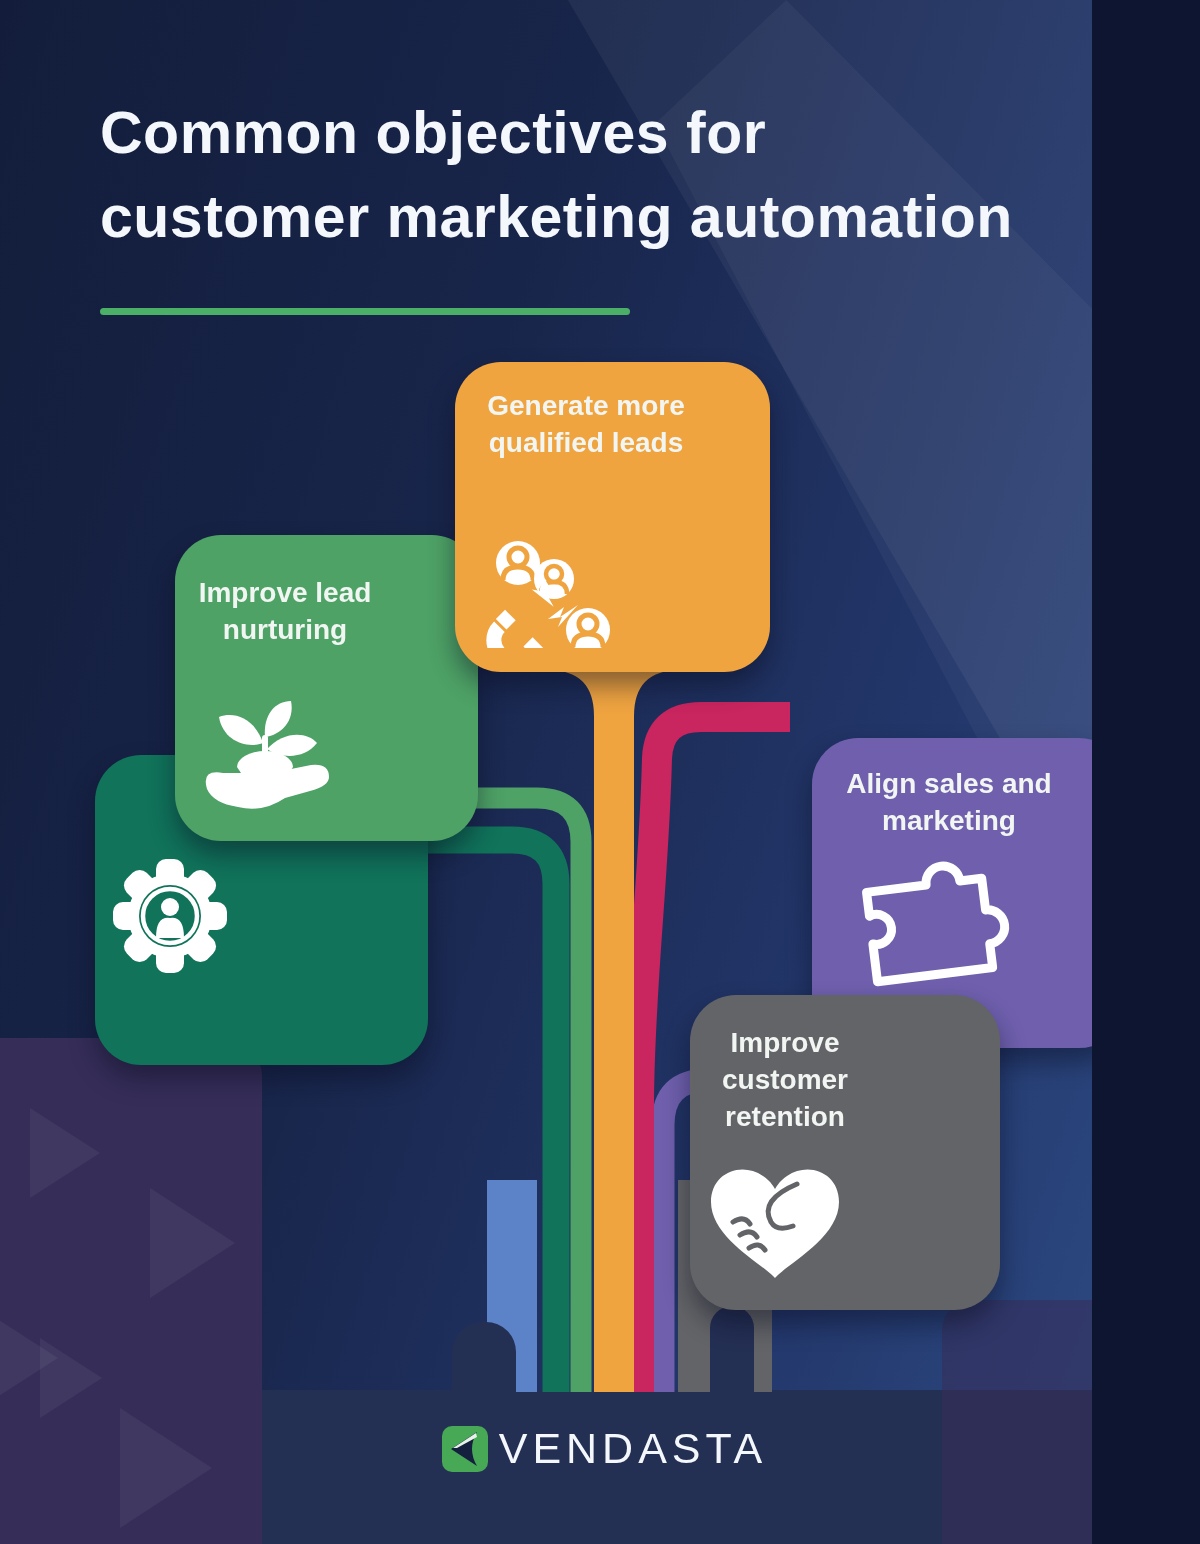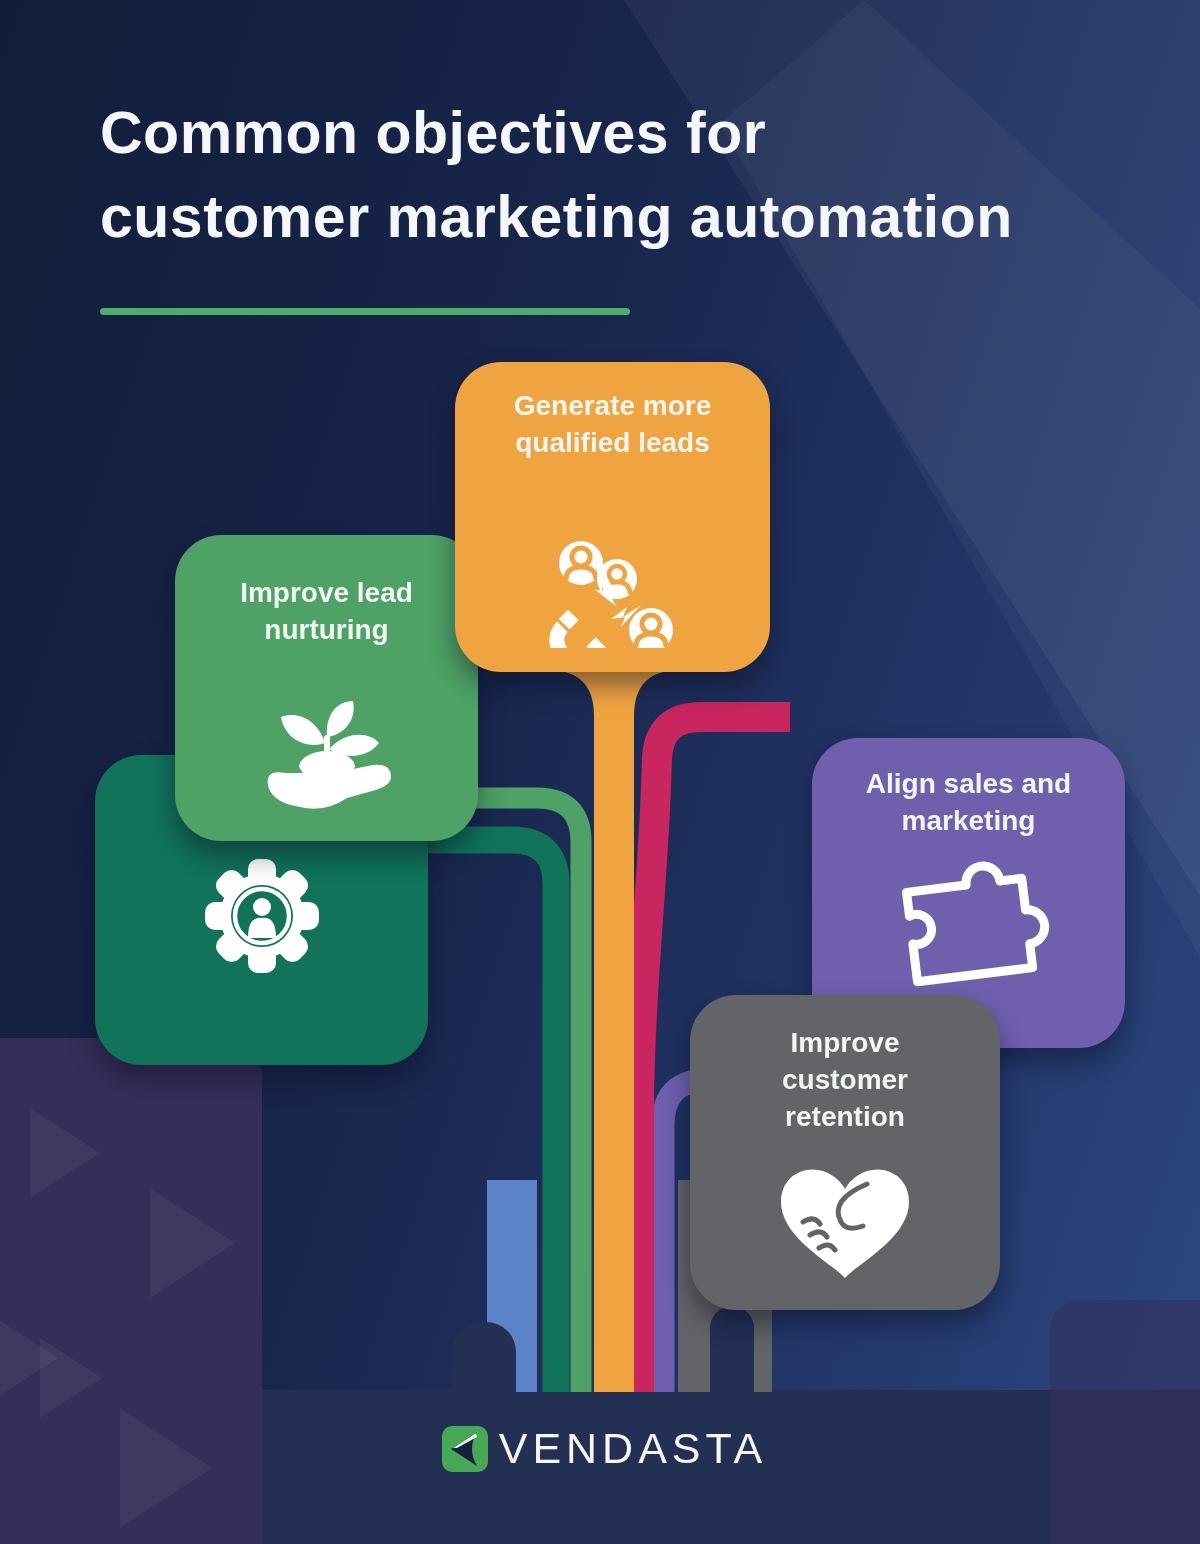--- a/index.html
+++ b/index.html
@@ -1,17 +1,17 @@
 <!DOCTYPE html>
 <html><head>
 <meta charset="utf-8">
 <style>
   html,body{margin:0;padding:0;background:#0e1530;}
   .stage{
-    position:relative;width:1200px;height:1544px;overflow:hidden;
+    position:relative;width:1092px;height:1544px;overflow:hidden;
     background:linear-gradient(108deg,#131d3b 0%,#18254a 38%,#23376b 74%,#2c4a82 100%);
     font-family:"Liberation Sans",sans-serif;
   }
   
   .bg-wedge-a{position:absolute;inset:0;background:rgba(255,255,255,0.05);
     clip-path:polygon(52% 0,100% 0,100% 58%);z-index:1;}
   .bg-wedge-b{position:absolute;inset:0;background:rgba(255,255,255,0.04);
     clip-path:polygon(72% 0,100% 20%,100% 62%,60% 8%);z-index:1;}
   .bg-bottom-band{position:absolute;left:0;top:1390px;width:1200px;height:154px;
     background:#242f54;z-index:1;}
@@ -33,34 +33,34 @@
   .bump-l{left:452px;top:1322px;width:64px;height:70px;border-radius:30px 30px 0 0;}
   .bump-r{left:710px;top:1306px;width:44px;height:86px;border-radius:22px 22px 0 0;}
 
   
   .header{position:absolute;left:100px;top:92px;z-index:6;}
   .title{color:#f4f7fb;font-size:59px;line-height:1.42;font-weight:700;margin:0;letter-spacing:0.5px;}
   .title-underline{margin-top:48px;width:530px;height:7px;border-radius:4px;}
 
   
   .card{position:absolute;border-radius:46px;box-shadow:0 14px 26px rgba(8,12,30,0.45);
-    display:flex;flex-direction:column;align-items:center;box-sizing:border-box;}
+    display:flex;flex-direction:column;box-sizing:border-box;}
   .card-title{color:#f2f6f3;font-weight:700;font-size:28px;line-height:1.32;
     text-align:center;margin:0;}
   .card-icon{display:block;}
 
   .card-leads     {left:455px;top:362px;width:315px;height:310px;padding-top:26px;z-index:15;}
   .card-leads .card-icon{margin-top:6px;}
   .card-nurturing {left:175px;top:512px;width:303px;height:306px;padding-top:40px;z-index:14;}
   .card-nurturing .card-icon{margin-top:18px;}
   .card-sales-cycle{left:713px;top:482px;width:317px;height:273px;padding-top:24px;z-index:12;}
   .card-sales-cycle .card-icon{margin-top:2px;}
   .card-campaigns {left:95px;top:755px;width:333px;height:310px;padding-top:82px;z-index:12;}
   .card-campaigns .card-icon{margin-top:14px;}
-  .card-align     {left:812px;top:738px;width:313px;height:310px;padding-top:28px;z-index:13;}
+  .card-align     {left:812px;top:738px;width:313px;height:310px;padding-top:28px;z-index:13;padding-left:22px;}
   .card-align .card-icon{margin-top:10px;}
   .card-roi       {left:228px;top:1022px;width:324px;height:303px;padding-top:66px;z-index:11;}
   .card-roi .card-icon{margin-top:6px;}
   .card-retention {left:690px;top:995px;width:310px;height:315px;padding-top:30px;z-index:14;}
   .card-retention .card-icon{margin-top:14px;}
 
   
   .footer{position:absolute;left:4px;top:1424px;width:1200px;display:flex;
     justify-content:center;align-items:center;gap:10px;z-index:6;}
   .logo-icon{display:block;}

